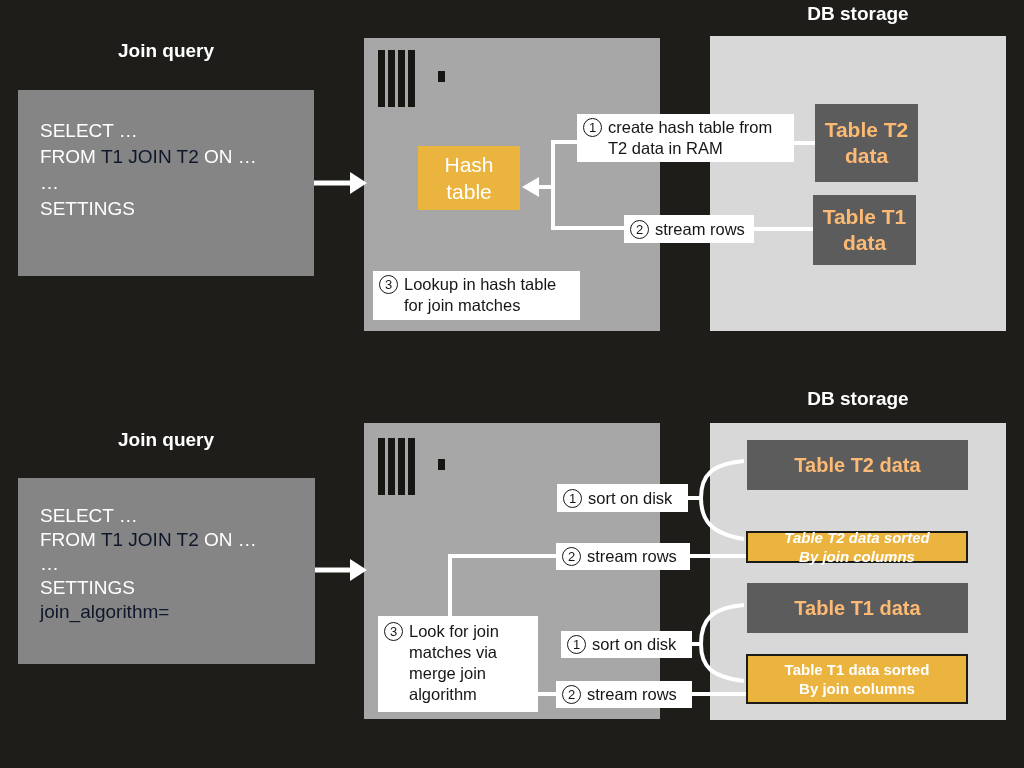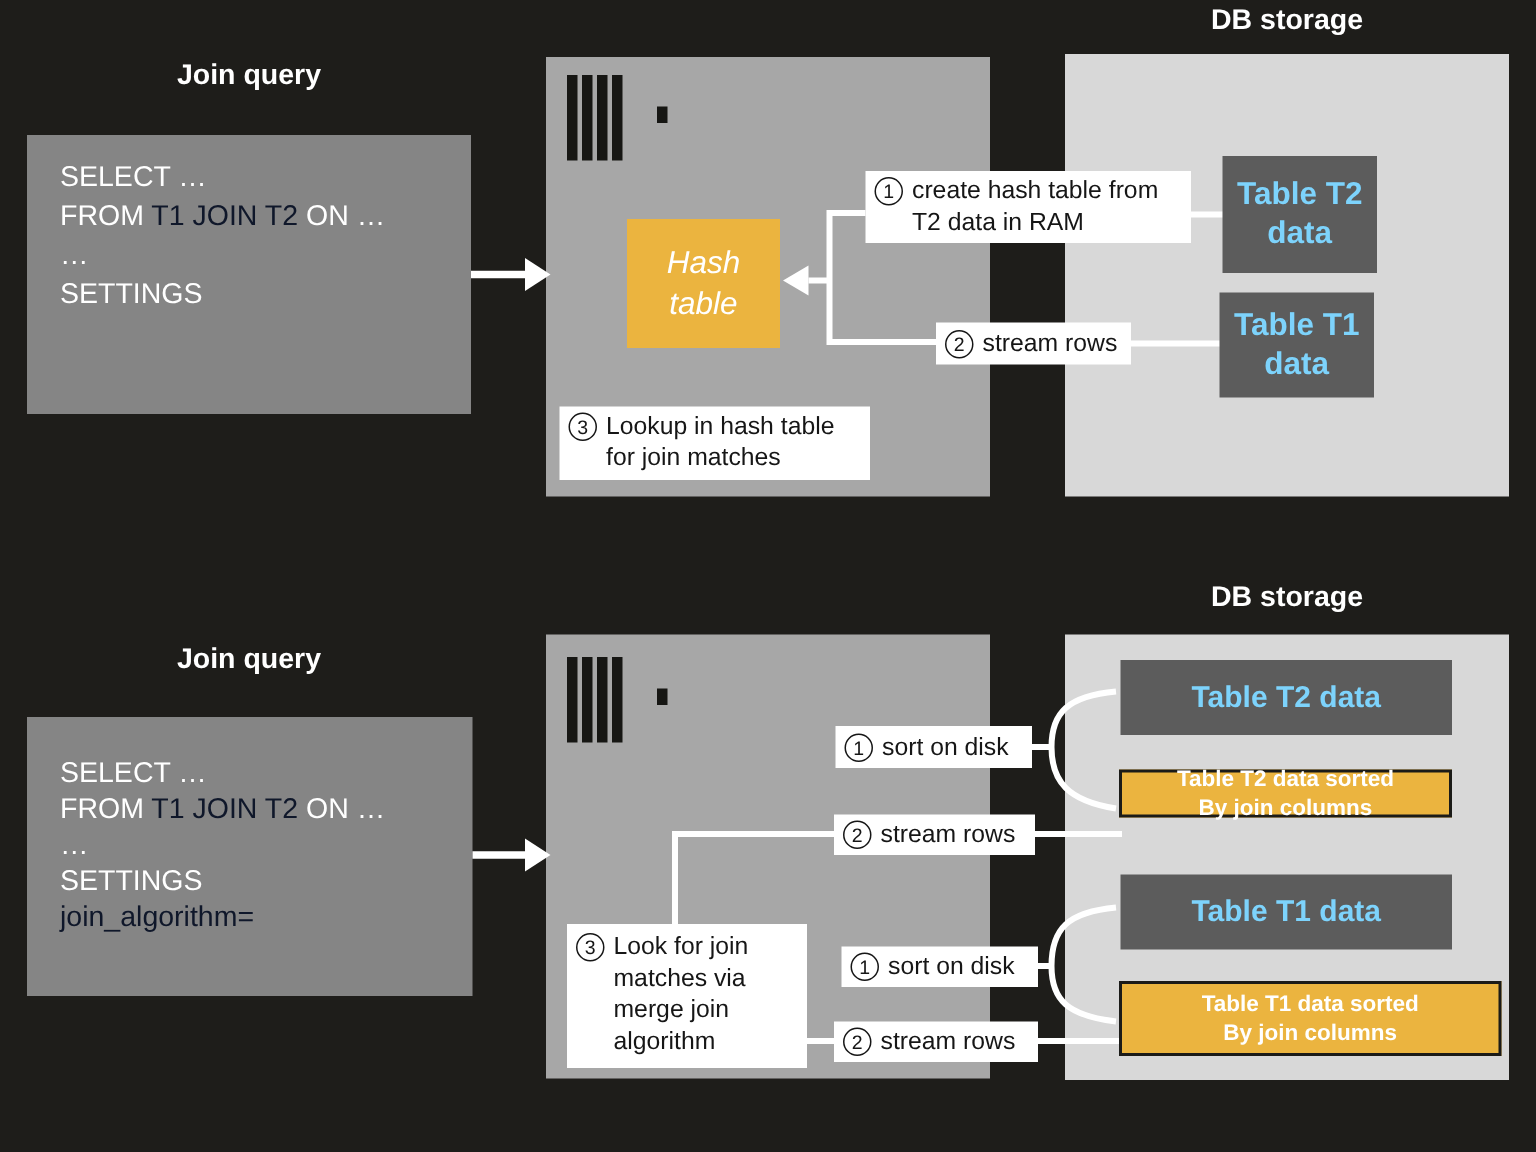--- a/index.html
+++ b/index.html
@@ -3,31 +3,31 @@
 <meta charset="utf-8">
 <style>
   html,body{margin:0;padding:0;background:#1e1d1a;}
   .canvas{position:relative;width:1024px;height:768px;background:#1e1d1a;
           font-family:"Liberation Sans",sans-serif;overflow:hidden;}
   .abs{position:absolute;box-sizing:border-box;}
   .group{position:absolute;inset:0;}
   .connectors{position:absolute;left:0;top:0;z-index:5;}
   .title{color:#fff;font-size:19px;font-weight:700;text-align:center;z-index:2;}
   .qbox{background:#858585;z-index:1;}
-  .code{padding:16px 0 0 22px;font-size:19px;line-height:26px;font-weight:500;color:#fff;}
+  .code{padding:28px 0 0 22px;font-size:19px;line-height:26px;font-weight:500;color:#fff;}
   .code.tight{padding-top:26px;line-height:24px;}
   .orange{color:#0f172a;}
   .server{background:#a7a7a7;z-index:1;}
   .dbbox{background:#d8d8d8;z-index:1;}
   .logo{display:flex;position:absolute;}
   .bar{width:7px;height:57px;background:#161613;margin-right:3px;}
   .dot{width:7px;height:11px;background:#161613;margin-left:20px;margin-top:21px;}
   .hashbox{background:#ebb43f;color:#fff;display:flex;align-items:center;justify-content:center;
            text-align:center;font-size:21px;line-height:27px;font-weight:500;z-index:6;}
-  .tdark{background:#5c5c5c;color:#7dd3fc;font-weight:700;display:flex;align-items:center;
+  .tdark{background:#5c5c5c;color:#fdba74;font-weight:700;display:flex;align-items:center;
          justify-content:center;text-align:center;z-index:6;}
   .t-sq{font-size:21px;line-height:26px;}
   .t-wide{font-size:20px;}
   .sorted{background:#ebb43f;border:2px solid #1b1b18;color:#fff;font-weight:700;font-size:15px;
           line-height:19px;display:flex;flex-direction:column;align-items:center;justify-content:center;
           text-align:center;z-index:6;}
   .note{background:#fff;color:#161616;font-size:16.5px;line-height:21px;display:flex;
         align-items:flex-start;padding:3px 6px;z-index:6;}
   .note.single{align-items:center;white-space:nowrap;}
   .circ{flex:0 0 auto;width:19px;height:19px;border:1.6px solid #161616;border-radius:50%;
@@ -79,21 +79,21 @@
     <div class="server abs" style="left:364px;top:38px;width:296px;height:293px;">
       <div class="logo" style="left:14px;top:12px;">
         <span class="bar"></span>
           <span class="bar"></span>
           <span class="bar"></span>
           <span class="bar"></span>
           <span class="dot"></span>
       </div>
     </div>
 
-    <div class="hashbox abs" style="left:418px;top:146px;width:102px;height:86px;padding:0 14px;font-style:italic;">Hash table</div>
+    <div class="hashbox abs" style="left:418px;top:146px;width:102px;height:64px;padding:0 14px;">Hash table</div>
 
     <div class="title abs" style="left:710px;top:3px;width:296px;">DB storage</div>
 
     <div class="dbbox abs" style="left:710px;top:36px;width:296px;height:295px;"></div>
 
     <div class="tdark t-sq abs" style="left:815px;top:104px;width:103px;height:78px;padding:0 6px;">Table T2 data</div>
 
     <div class="tdark t-sq abs" style="left:813px;top:195px;width:103px;height:70px;padding:0 6px;">Table T1 data</div>
 
     <div class="note abs" style="left:577px;top:114px;width:217px;height:48px;">
@@ -135,28 +135,28 @@
           <span class="dot"></span>
       </div>
     </div>
 
     <div class="title abs" style="left:710px;top:388px;width:296px;">DB storage</div>
 
     <div class="dbbox abs" style="left:710px;top:423px;width:296px;height:297px;"></div>
 
     <div class="tdark t-wide abs" style="left:747px;top:440px;width:221px;height:50px;">Table T2 data</div>
 
-    <div class="sorted abs" style="left:746px;top:513px;width:222px;height:32px;">
+    <div class="sorted abs" style="left:746px;top:531px;width:222px;height:32px;font-style:italic;">
       <div>Table T2 data sorted</div>
       <div>By join columns</div>
     </div>
 
     <div class="tdark t-wide abs" style="left:747px;top:583px;width:221px;height:50px;">Table T1 data</div>
 
-    <div class="sorted abs" style="left:746px;top:654px;width:255px;height:50px;">
+    <div class="sorted abs" style="left:746px;top:654px;width:222px;height:50px;">
       <div>Table T1 data sorted</div>
       <div>By join columns</div>
     </div>
 
     <div class="note single abs" style="left:557px;top:484px;width:131px;height:28px;">
       <span class="circ">1</span>
       <span class="note-text">sort on disk</span>
     </div>
 
     <div class="note single abs" style="left:556px;top:543px;width:134px;height:27px;">

